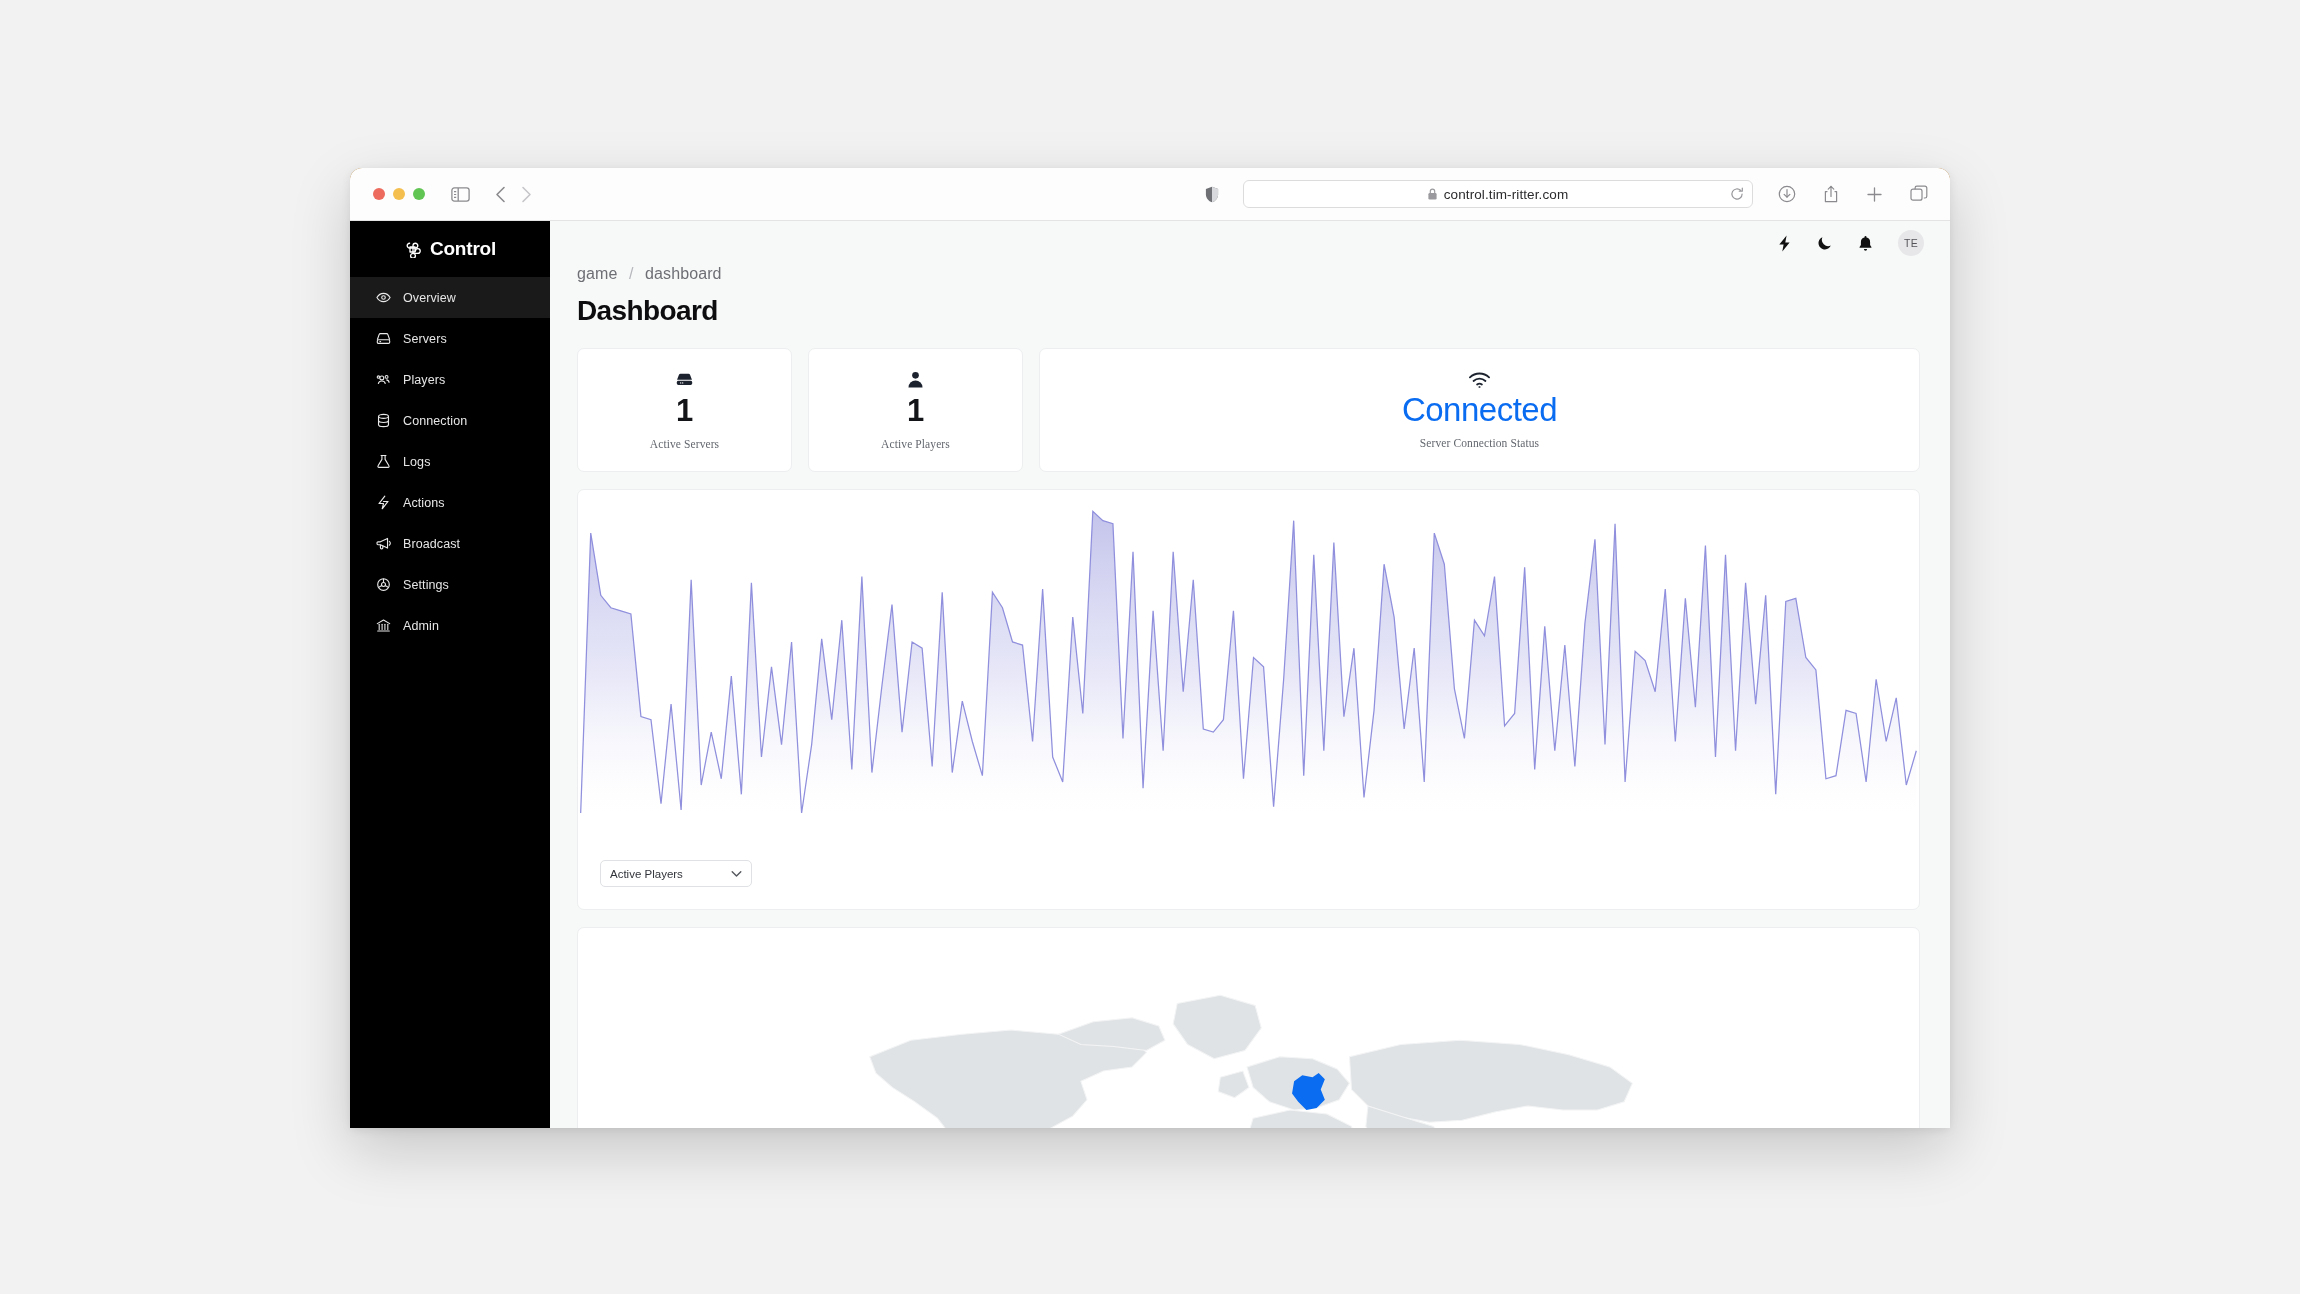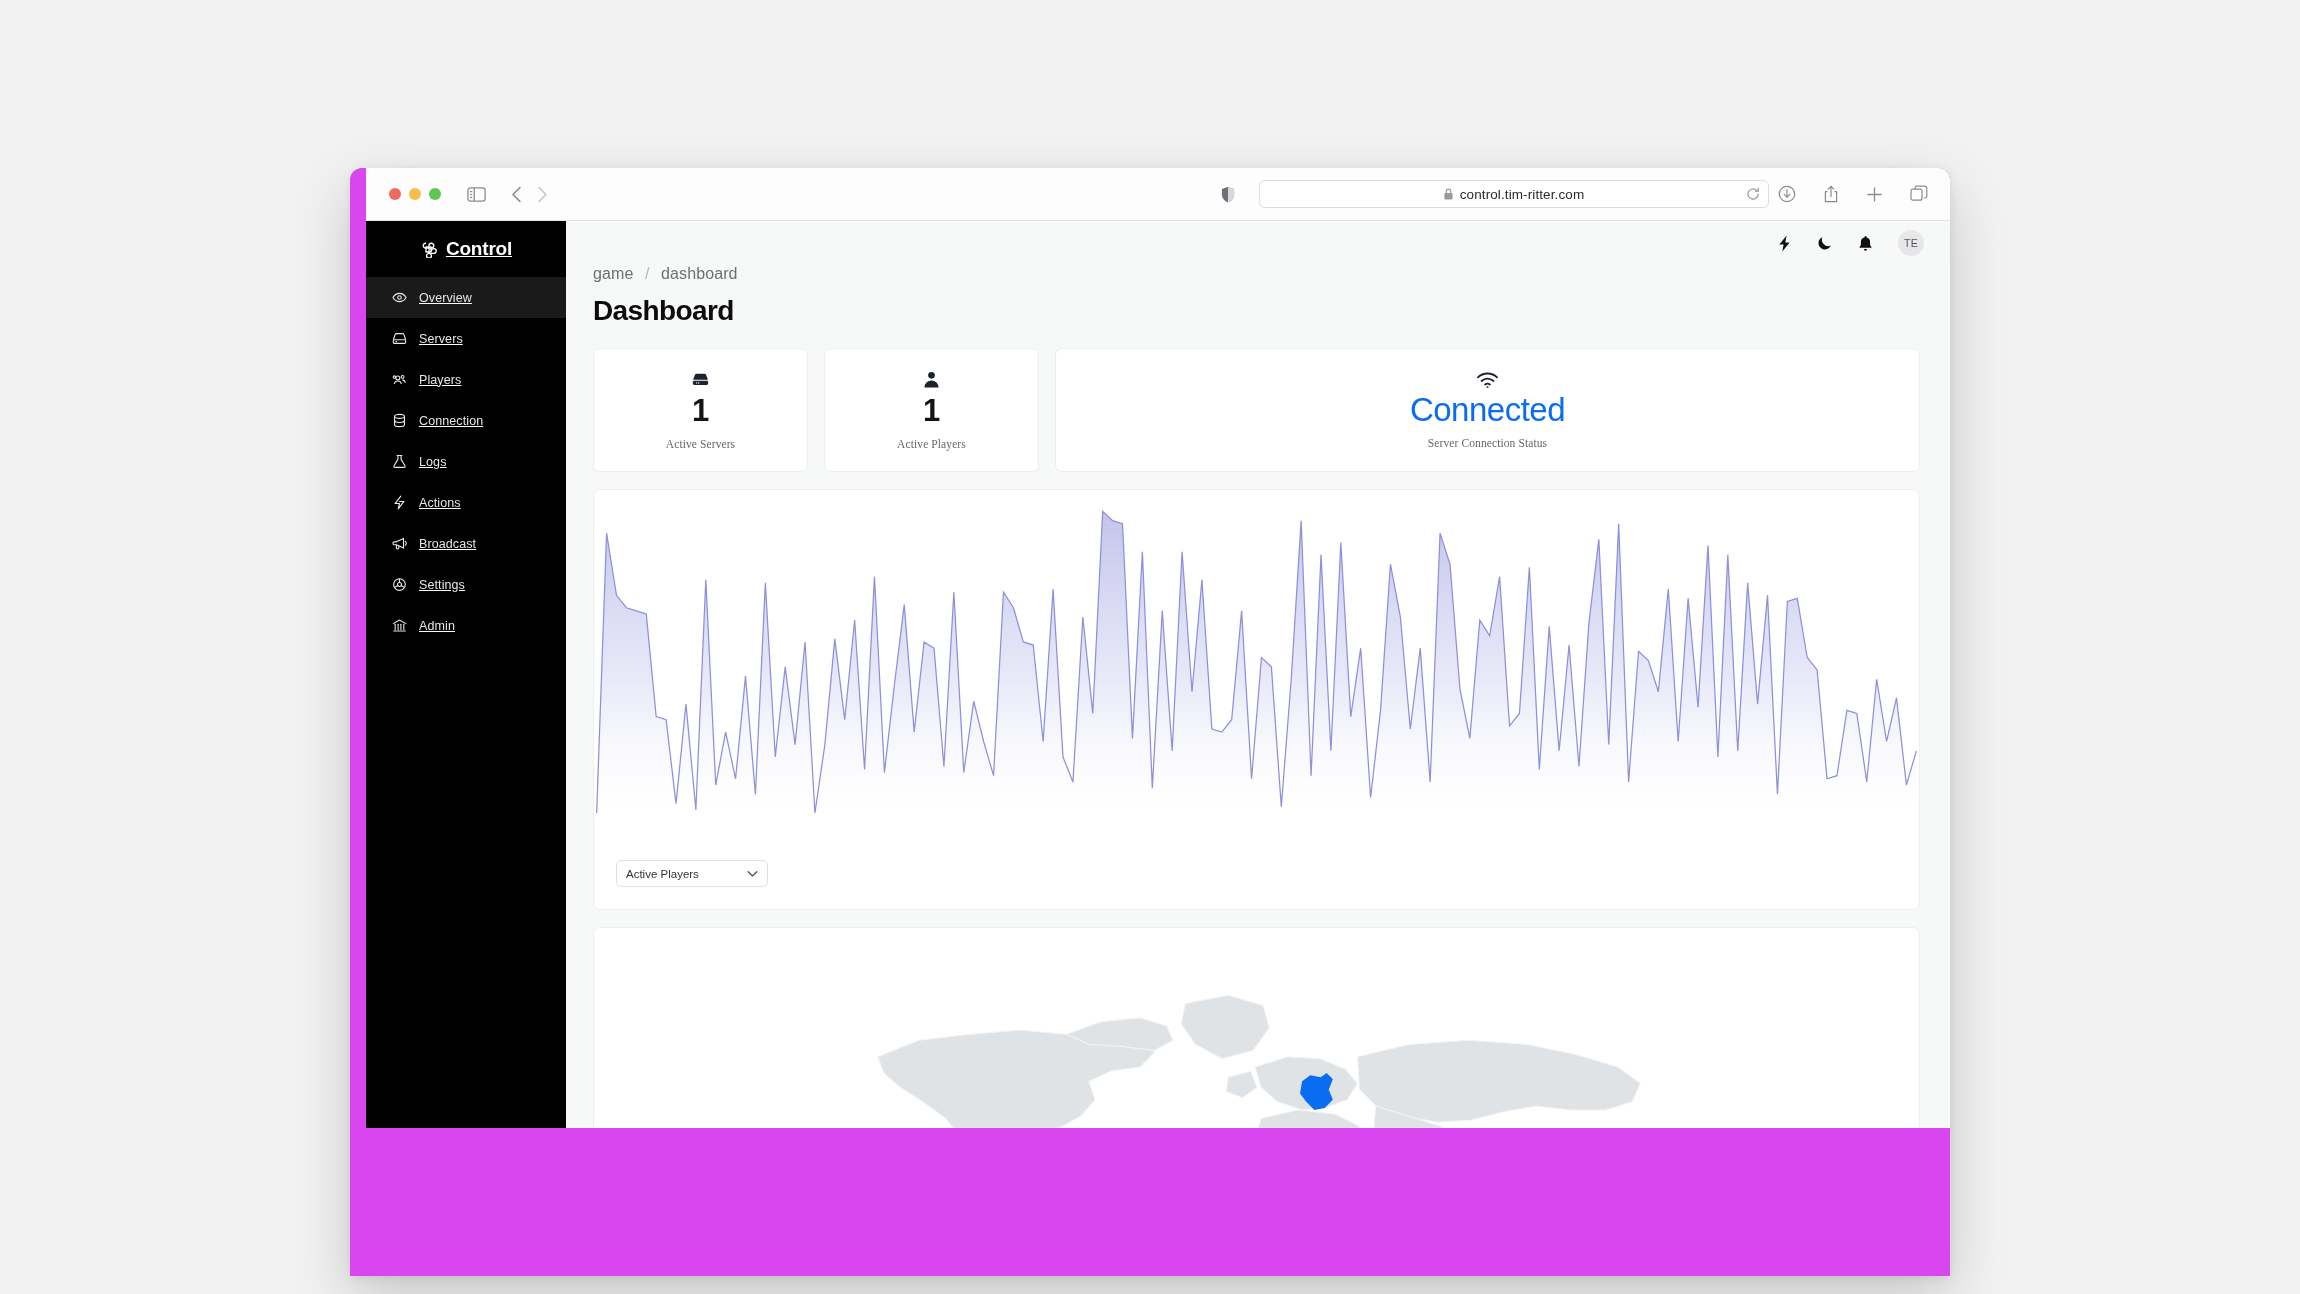--- a/index.html
+++ b/index.html
@@ -7,26 +7,25 @@
     width: 2300px; height: 1294px;
     background: #f2f2f2;
     font-family: "Liberation Sans", sans-serif;
     overflow: hidden;
   }
 
   
   #browser-window {
     position: absolute;
     left: 350px; top: 168px;
-    width: 1600px; height: 1108px;
-    background: #d946ef;
+    width: 1600px; height: 960px;
+    background: #a16207;
     border-radius: 12px 12px 0 0;
     box-shadow: 0 22px 60px rgba(0,0,0,.18), 0 2px 10px rgba(0,0,0,.08);
     overflow: hidden;
-    padding-left: 16px;
   }
 
   
   #browser-toolbar {
     position: relative;
     height: 53px;
     background: #fdfdfd;
     border-bottom: 1px solid #e4e4e4;
     display: flex; align-items: center;
   }
@@ -56,21 +55,21 @@
   #reload-btn { position: absolute; right: 8px; color: #98989c; display: flex; }
 
   #toolbar-right { position: absolute; right: 22px; display: flex; align-items: center; gap: 27px; }
 
   
   #app-body { display: flex; height: 907px; }
 
   
   #sidebar {
     width: 200px; background: #000000; flex: 0 0 200px;
-    padding-top: 0; color: #fff; text-decoration: underline;
+    padding-top: 0; color: #fff;
   }
   #brand {
     height: 56px; display: flex; align-items: center; justify-content: center;
     gap: 9px; font-size: 19px; font-weight: 700; letter-spacing: -.2px;
   }
   #brand .cmd-ico { display: flex; align-items: center; }
   .nav-item {
     height: 41px; display: flex; align-items: center; gap: 12px;
     padding-left: 26px; font-size: 12.5px; color: #e6e6e6;
     letter-spacing: .1px;

